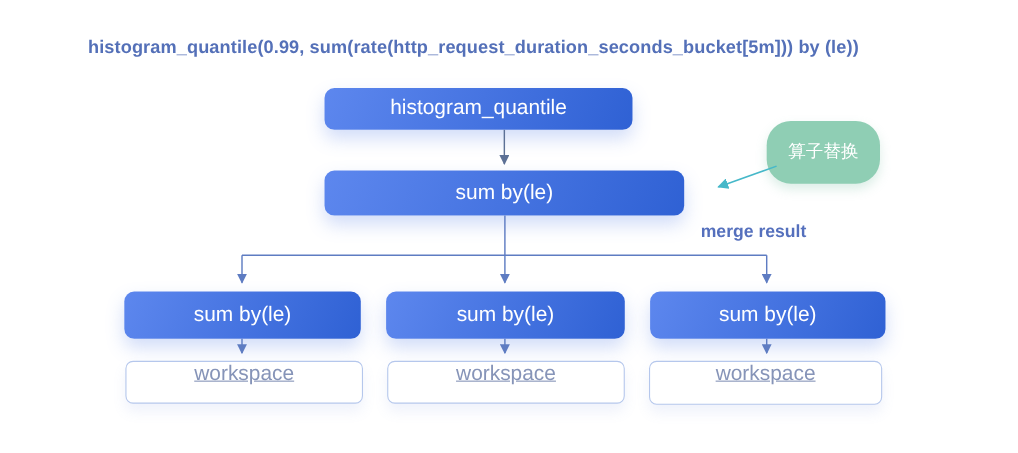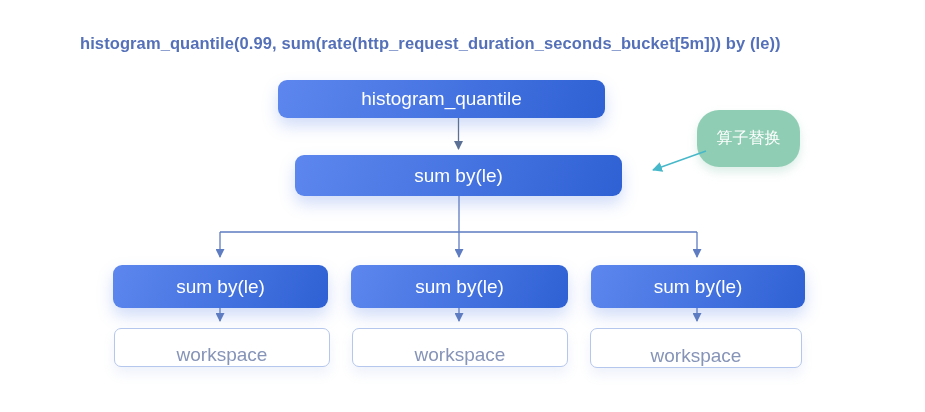--- a/index.html
+++ b/index.html
@@ -19,35 +19,36 @@
     white-space:nowrap;
   }
   .blue-node{
     position:absolute;
     background:linear-gradient(113deg,var(--node_gradient_start) 0%,var(--node_gradient_end) 100%);
     border-radius:9px;
     display:flex;align-items:center;justify-content:center;
     color:#ffffff;
     box-shadow:0 8px 16px rgba(88,128,230,0.28);
   }
-  .blue-node.root{left:278px;top:80px;width:327px;height:38px;font-size:19px;}
+  .blue-node.root{left:295px;top:80px;width:280px;height:38px;font-size:19px;}
   .blue-node.sum-root{left:295px;top:155px;width:327px;height:41px;font-size:19px;}
   .blue-node.child1{left:113px;top:265px;width:215px;height:43px;font-size:19px;}
   .blue-node.child2{left:351px;top:265px;width:217px;height:43px;font-size:19px;}
   .blue-node.child3{left:591px;top:265px;width:214px;height:43px;font-size:19px;}
   .workspace-node{
     position:absolute;
     background:#ffffff;
     border:1px solid var(--workspace_border);
     border-radius:7px;
-    display:flex;align-items:flex-end;justify-content:center;
+    display:flex;align-items:flex-start;justify-content:center;
     color:var(--workspace_text);
     font-size:19px;
     box-shadow:0 7px 12px rgba(120,150,220,0.12);
     box-sizing:border-box;
+    text-decoration:underline;
   }
   .workspace-node.w1{left:114px;top:328px;width:216px;height:39px;}
   .workspace-node.w2{left:352px;top:328px;width:216px;height:39px;}
   .workspace-node.w3{left:590px;top:328px;width:212px;height:40px;}
   .badge{
     position:absolute;left:697px;top:110px;width:103px;height:57px;
     background:var(--badge_bg);
     color:var(--badge_text);
     border-radius:22px;
     display:flex;align-items:center;justify-content:center;
@@ -80,20 +81,21 @@
   </div>
 
   <div class="blue-node sum-root">
     <span>sum by(le)</span>
   </div>
 
   <div class="badge">
     <span>算子替换</span>
   </div>
 
+  <div class="merge-label">merge result</div>
 
   <div class="blue-node child1">
     <span>sum by(le)</span>
   </div>
   <div class="blue-node child2">
     <span>sum by(le)</span>
   </div>
   <div class="blue-node child3">
     <span>sum by(le)</span>
   </div>

